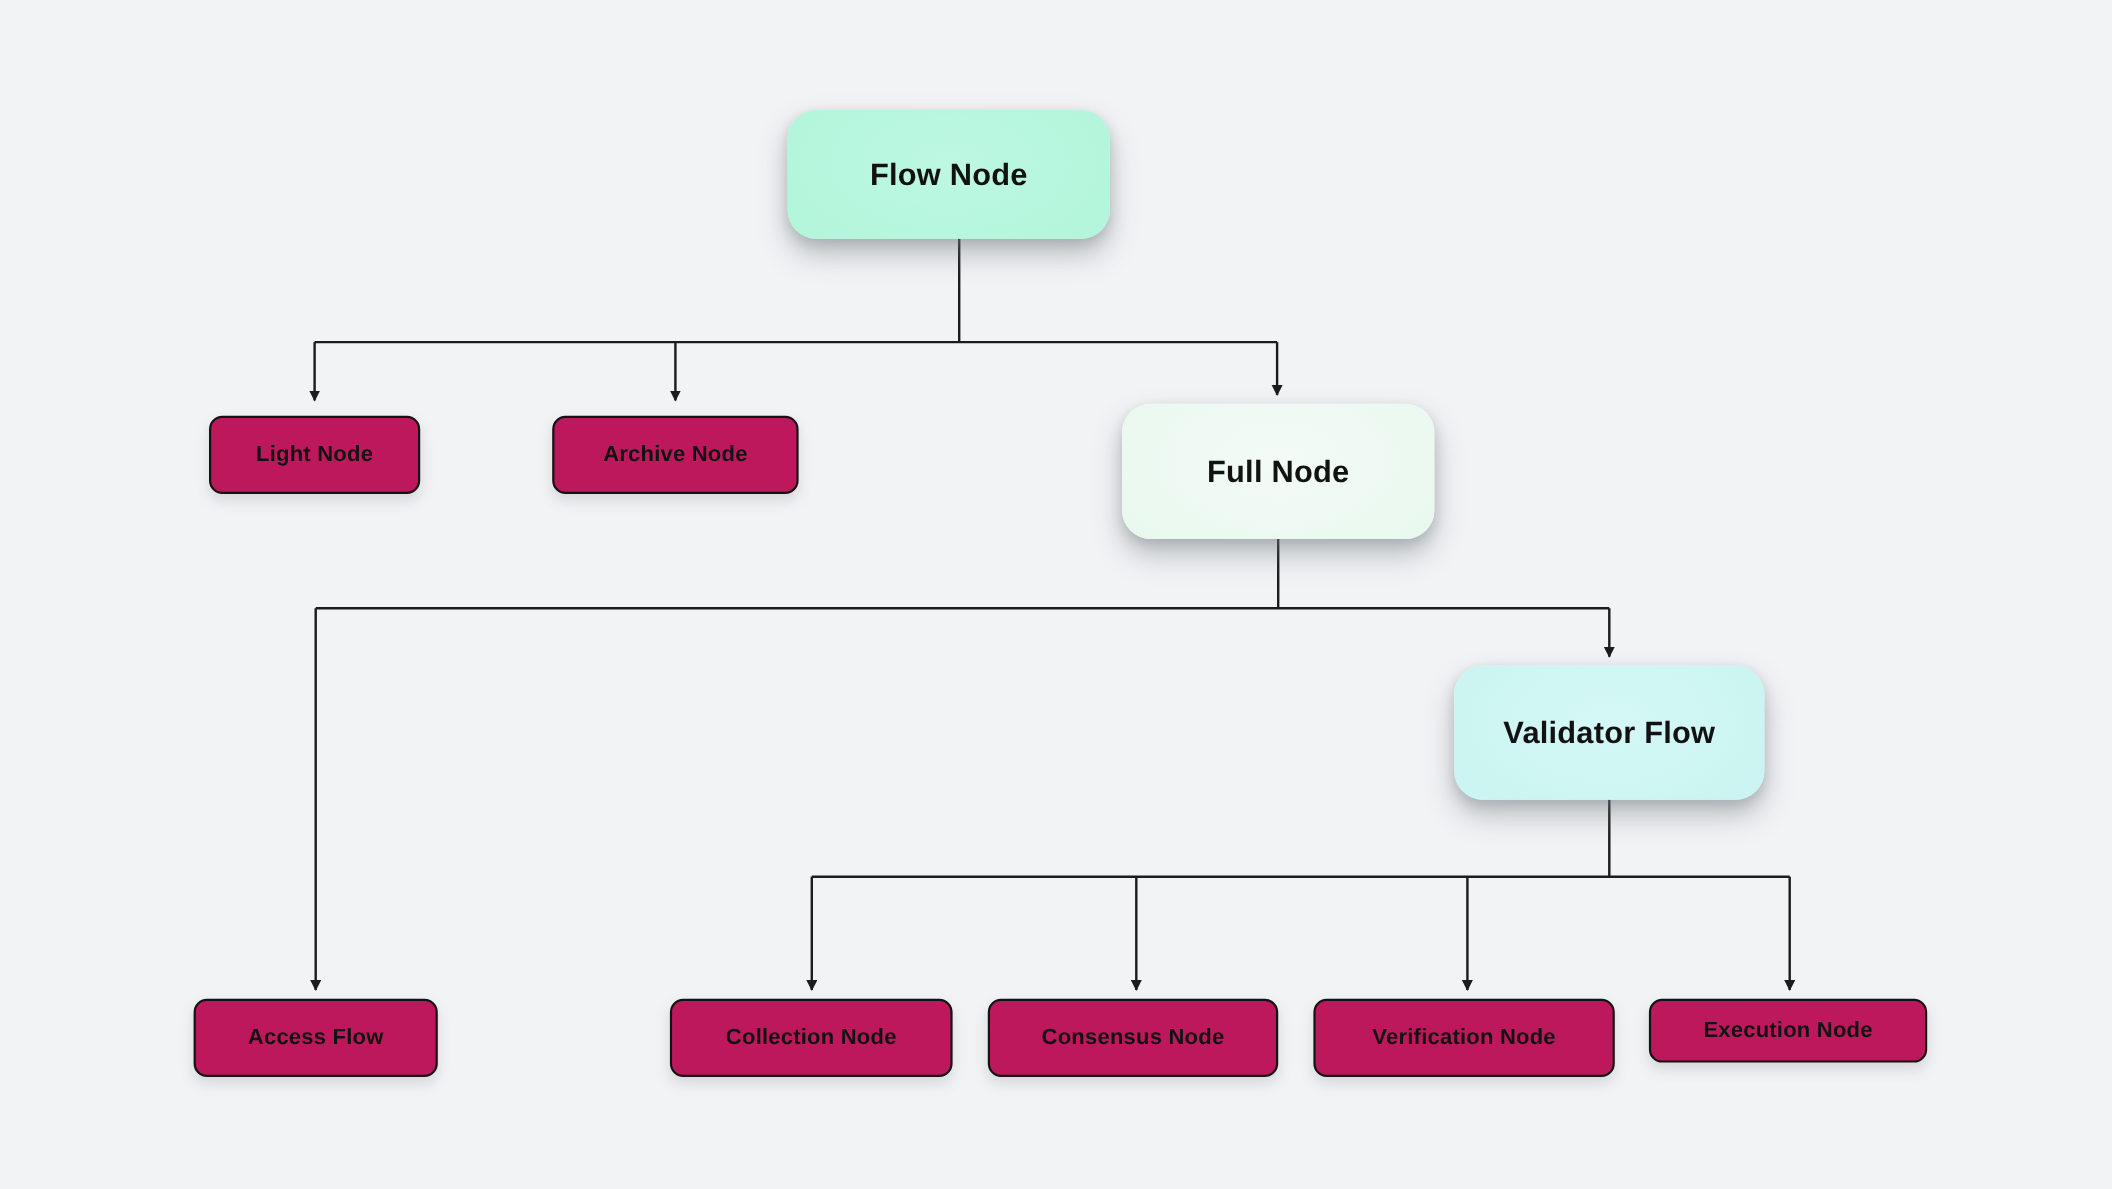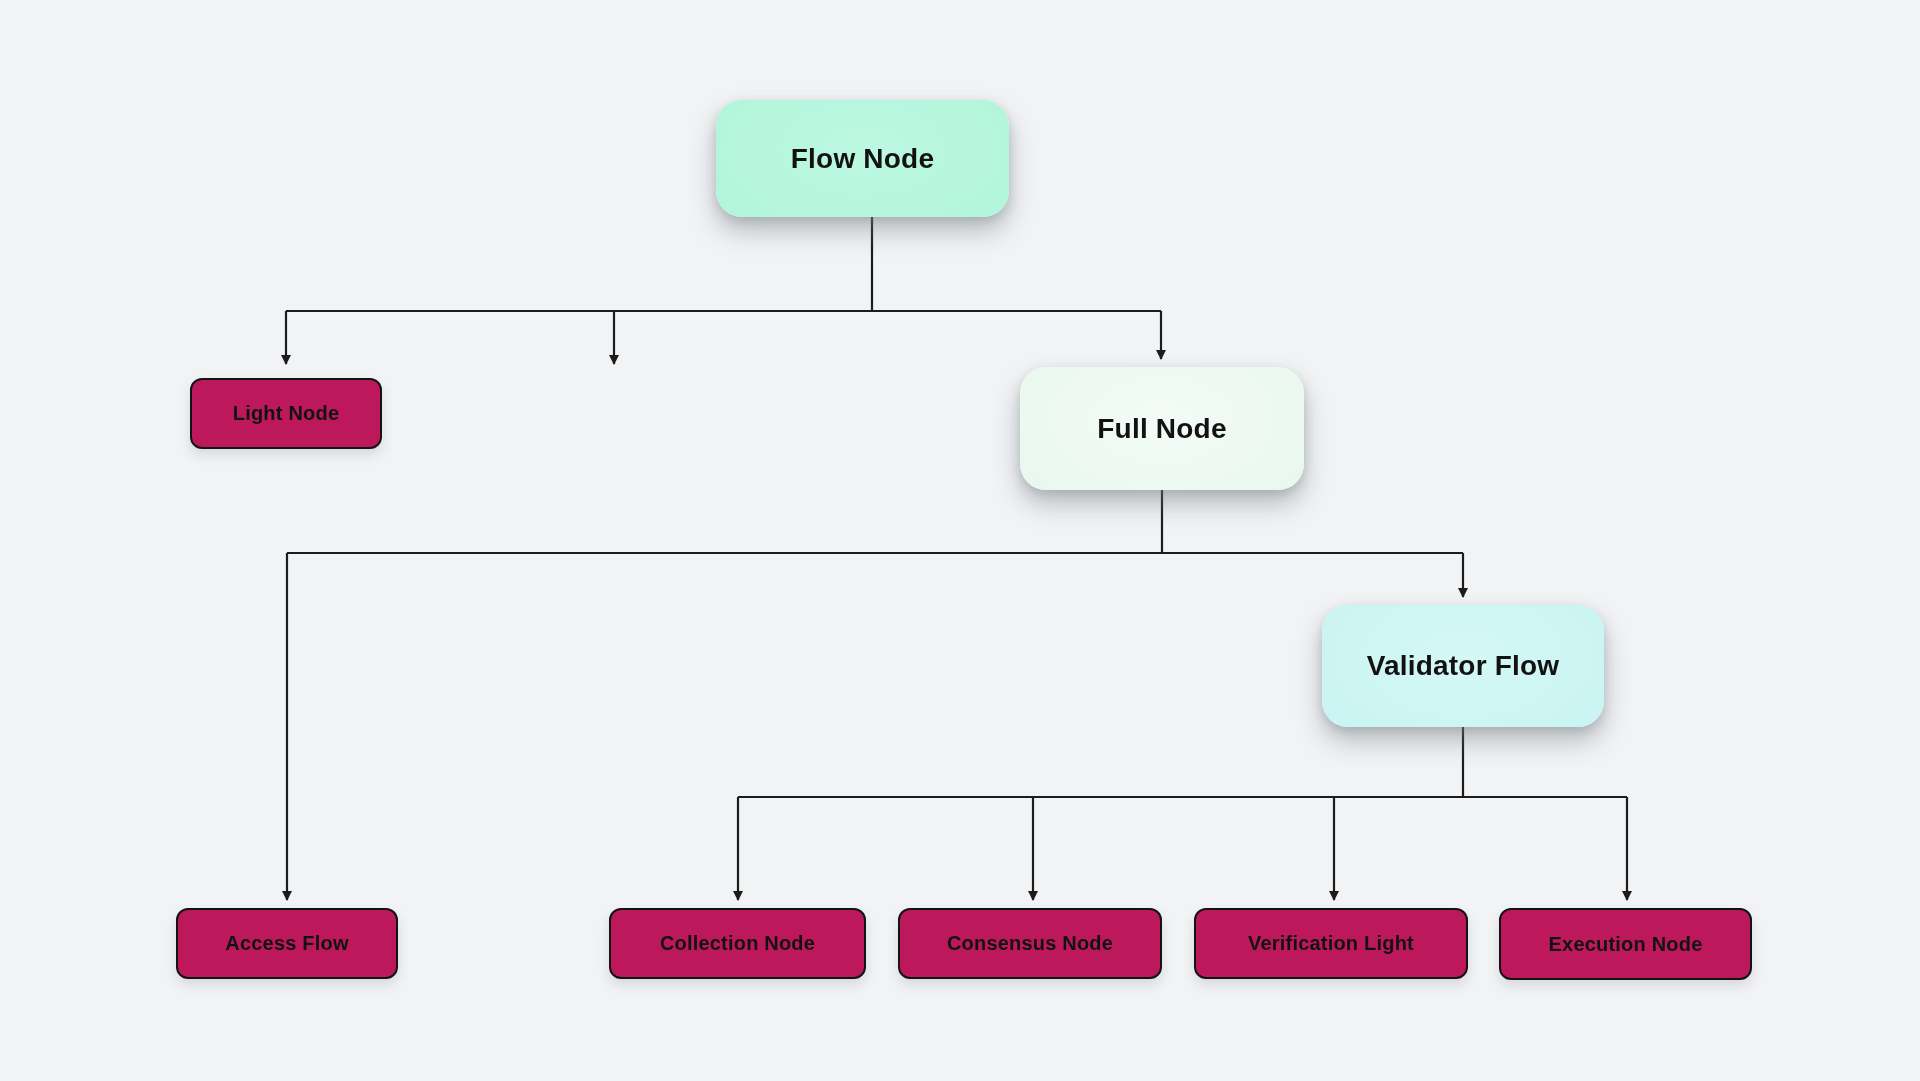--- a/index.html
+++ b/index.html
@@ -66,21 +66,21 @@
   
   #node-flow        { left: 716px;  top: 100px; width: 293px; height: 117px; }
   #node-light       { left: 190px;  top: 378px; width: 192px; height: 71px; }
   #node-archive     { left: 502px;  top: 378px; width: 224px; height: 71px; }
   #node-full        { left: 1020px; top: 367px; width: 284px; height: 123px; }
   #node-validator   { left: 1322px; top: 605px; width: 282px; height: 122px; }
   #node-access      { left: 176px;  top: 908px; width: 222px; height: 71px; }
   #node-collection  { left: 609px;  top: 908px; width: 257px; height: 71px; }
   #node-consensus   { left: 898px;  top: 908px; width: 264px; height: 71px; }
   #node-verification{ left: 1194px; top: 908px; width: 274px; height: 71px; }
-  #node-execution   { left: 1499px; top: 908px; width: 253px; height: 72px; }
+  #node-execution   { left: 1499px; top: 908px; width: 253px; height: 58px; }
 </style>
 </head>
 <body>
 
 <div class="stage">
 
   <svg class="connectors" viewBox="0 0 1920 1081" xmlns="http://www.w3.org/2000/svg">
     <defs>
       <marker id="arrow" markerUnits="userSpaceOnUse" markerWidth="12" markerHeight="12" refX="9" refY="5" orient="auto">
         <polygon points="0,0 10,5 0,10" fill="#1c1c1c"></polygon>
@@ -109,20 +109,23 @@
   </svg>
 
   <div id="node-flow" class="node big mint">
     <span>Flow Node</span>
   </div>
 
   <div id="node-light" class="node leaf">
     <span>Light Node</span>
   </div>
 
+  <div id="node-archive" class="node leaf">
+    <span>Archive Node</span>
+  </div>
 
   <div id="node-full" class="node big paleMint">
     <span>Full Node</span>
   </div>
 
   <div id="node-validator" class="node big cyan">
     <span>Validator Flow</span>
   </div>
 
   <div id="node-access" class="node leaf">
@@ -131,20 +134,20 @@
 
   <div id="node-collection" class="node leaf">
     <span>Collection Node</span>
   </div>
 
   <div id="node-consensus" class="node leaf">
     <span>Consensus Node</span>
   </div>
 
   <div id="node-verification" class="node leaf">
-    <span>Verification Light</span>
+    <span>Verification Node</span>
   </div>
 
   <div id="node-execution" class="node leaf">
     <span>Execution Node</span>
   </div>
 
 </div>
 
 </body></html>

